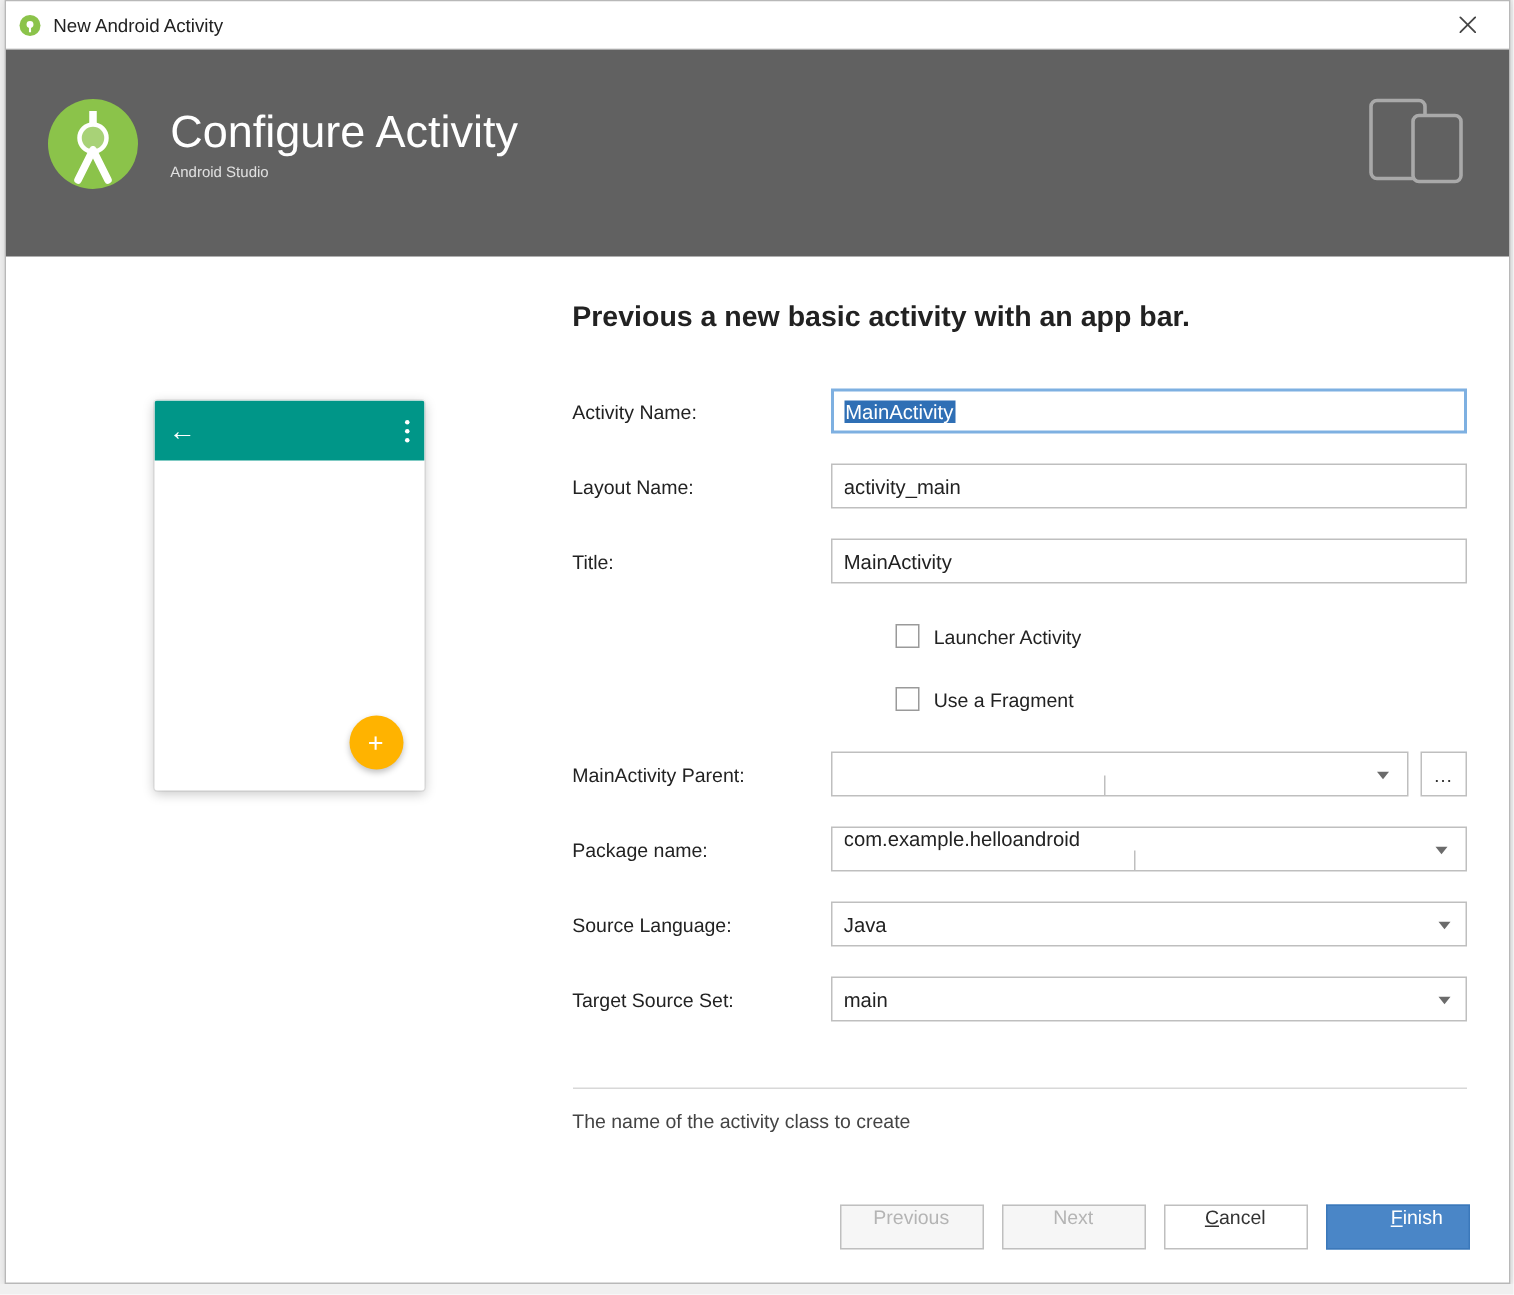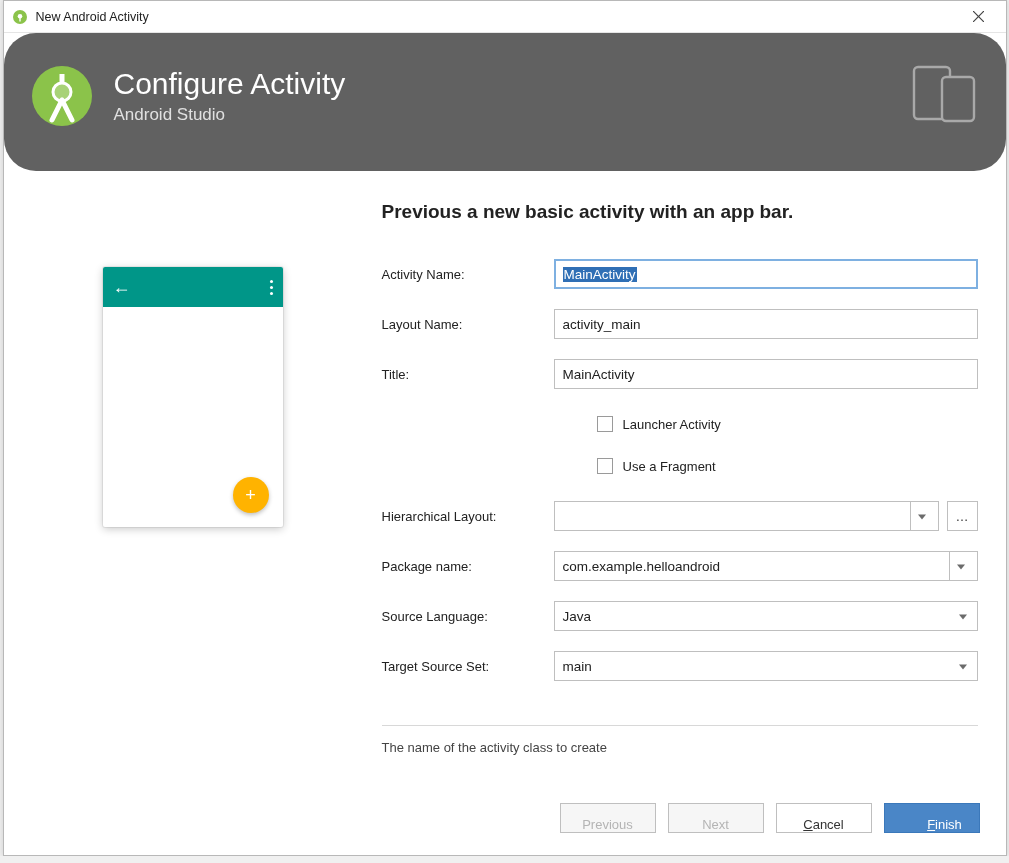--- a/index.html
+++ b/index.html
@@ -49,34 +49,33 @@
   }
 
   
   .banner {
     height: 138px;
     background: #616161;
     display: flex;
     align-items: center;
     padding: 0 28px 12px 26px;
     color: #fff;
-    border-radius: 32px;
   }
   .banner .logo-big {
     width: 64px;
     height: 64px;
     margin-right: 20px;
   }
   .banner .heading h1 {
     margin: 0 0 4px 0;
     font-size: 30px;
     font-weight: 400;
   }
   .banner .heading .sub {
-    font-size: 17px;
+    font-size: 10px;
     color: #e0e0e0;
   }
   .banner .device-icon {
     margin-left: auto;
     opacity: .55;
   }
 
   
   .main {
     flex: 1;
@@ -196,20 +195,21 @@
     right: 10px;
     top: 50%;
     transform: translateY(-30%);
     border-left: 4px solid transparent;
     border-right: 4px solid transparent;
     border-top: 5px solid #6b6b6b;
   }
   .combo.split::after { right: 12px; }
   .combo.split {
     padding-right: 0;
+    flex-direction: column;
   }
   .combo.split .combo-input {
     flex: 1;
     border: none;
     height: 100%;
     padding: 0;
     font-size: 13.5px;
     outline: none;
     background: transparent;
   }
@@ -261,21 +261,21 @@
     justify-content: flex-end;
     gap: 12px;
   }
   .btn {
     min-width: 96px;
     height: 30px;
     border: 1px solid #bfbfbf;
     background: #fff;
     font-size: 13px;
     display: flex;
-    align-items: flex-end;
+    align-items: flex-start;
     justify-content: center;
     color: #333;
     padding: 0 14px;
   }
   .btn.disabled {
     color: #b4b4b4;
     background: #f6f6f6;
   }
   .btn.primary {
     background: #4a86c7;
@@ -385,21 +385,21 @@
         <div class="form-label"></div>
         <div class="form-control-cell">
           <label class="checkbox-wrap">
             <span class="checkbox-box"></span>
             <span>Use a Fragment</span>
           </label>
         </div>
       </div>
 
       <div class="form-row">
-        <div class="form-label">Hierarchical Layout:</div>
+        <div class="form-label">MainActivity Parent:</div>
         <div class="form-control-cell">
           <div class="combo split">
             <input class="combo-input" type="text" value="" style="">
             <div class="combo-btn"></div>
           </div>
           <div class="more-btn">…</div>
         </div>
       </div>
 
       <div class="form-row">

